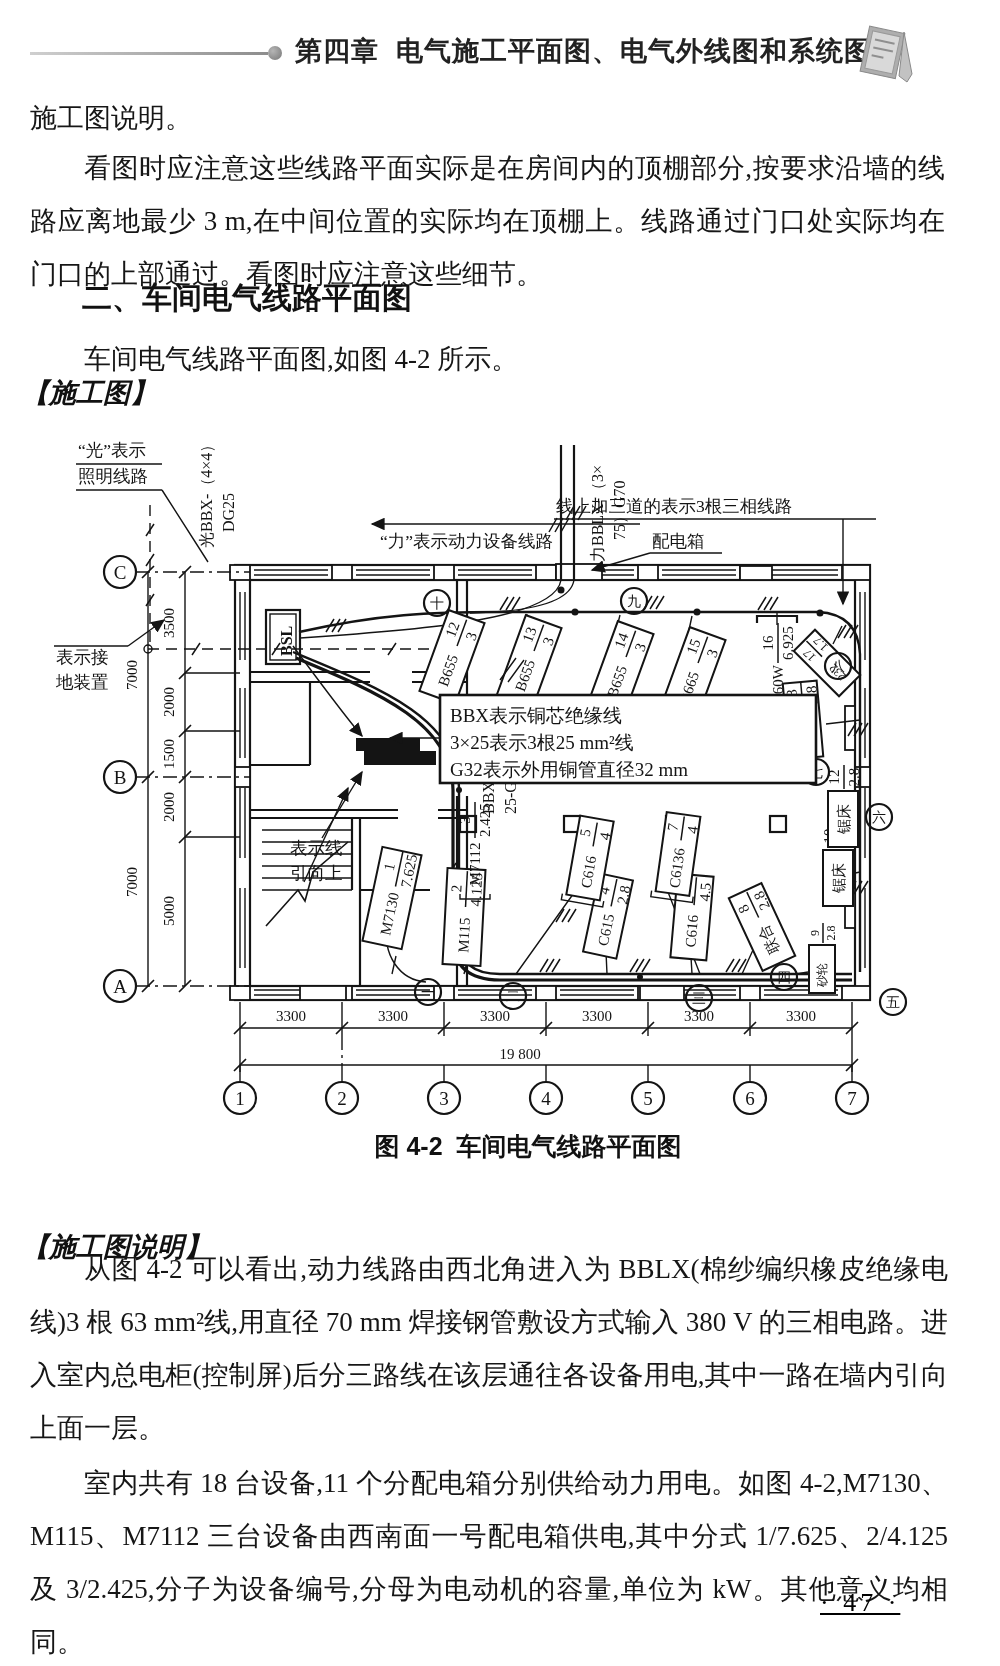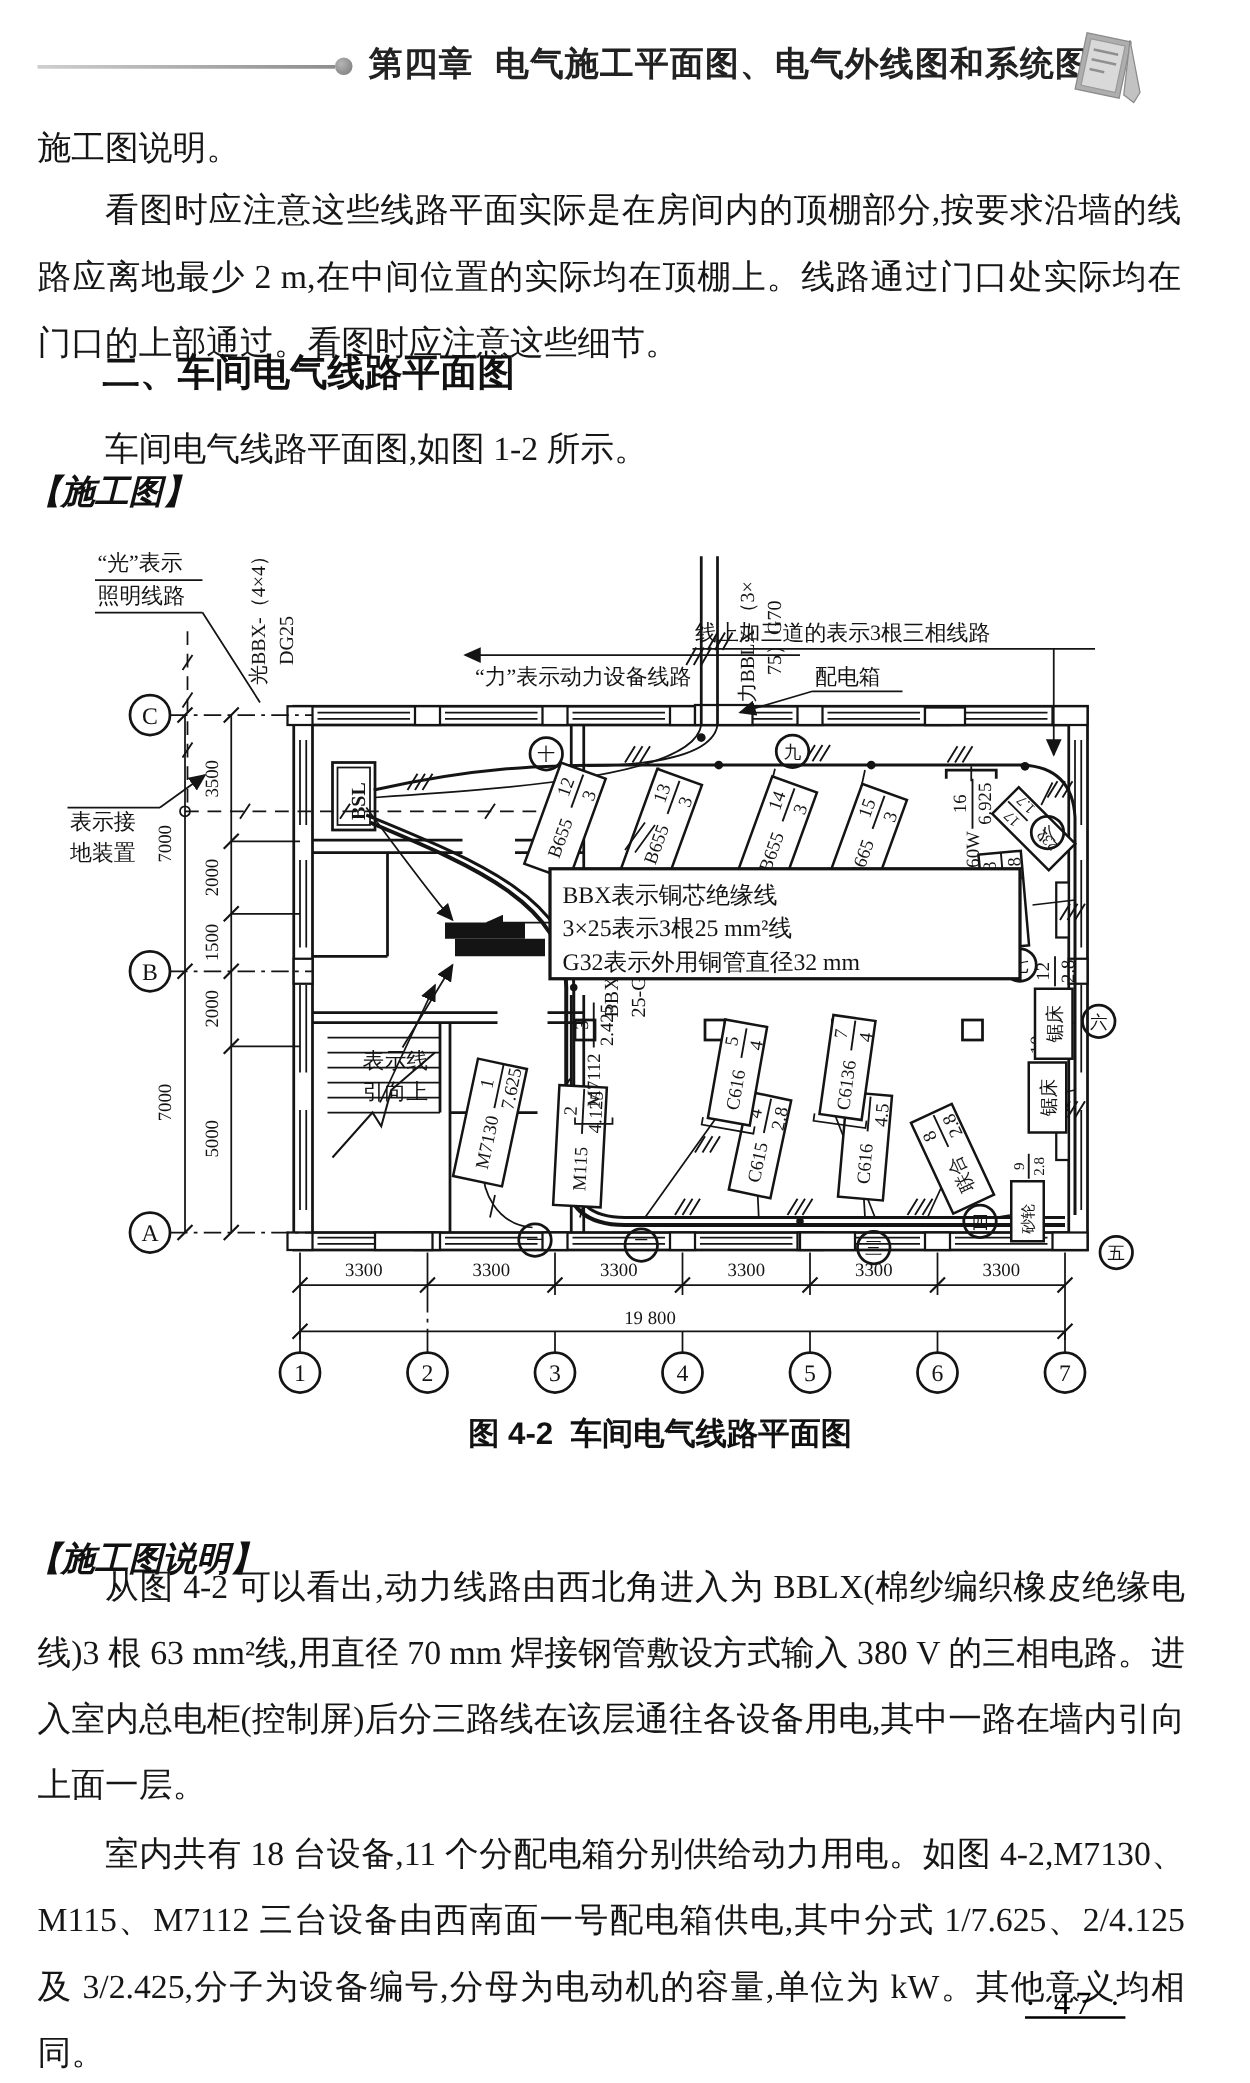--- a/index.html
+++ b/index.html
@@ -56,23 +56,23 @@
     <rect x="12" y="8" width="36" height="46" fill="#aeaeae" stroke="#8a8a8a"></rect>
     <rect x="16" y="12" width="28" height="38" fill="#d9d9d9" stroke="#9a9a9a"></rect>
     <line x1="20" y1="20" x2="40" y2="20" stroke="#8f8f8f" stroke-width="2"></line>
     <line x1="20" y1="28" x2="40" y2="28" stroke="#8f8f8f" stroke-width="2"></line>
     <line x1="20" y1="36" x2="32" y2="36" stroke="#8f8f8f" stroke-width="2"></line>
   </g>
   <polygon points="52,10 60,52 55,60 47,54" fill="#c2c2c2" stroke="#8a8a8a"></polygon>
 </svg>
 
 <div class="abs body-text" style="top:92px;left:30px;width:915px;">施工图说明。</div>
-<div class="abs body-text indent" style="top:142px;left:30px;width:915px;">看图时应注意这些线路平面实际是在房间内的顶棚部分,按要求沿墙的线路应离地最少 2 m,在中间位置的实际均在顶棚上。线路通过门口处实际均在门口的上部通过。看图时应注意这些细节。</div>
+<div class="abs body-text indent" style="top:142px;left:30px;width:915px;">看图时应注意这些线路平面实际是在房间内的顶棚部分,按要求沿墙的线路应离地最少 3 m,在中间位置的实际均在顶棚上。线路通过门口处实际均在门口的上部通过。看图时应注意这些细节。</div>
 <div class="abs h2 sans" style="top:278px;left:82px;">二、车间电气线路平面图</div>
-<div class="abs body-text indent" style="top:333px;left:30px;width:915px;">车间电气线路平面图,如图 1-2 所示。</div>
+<div class="abs body-text indent" style="top:333px;left:30px;width:915px;">车间电气线路平面图,如图 4-2 所示。</div>
 <div class="abs tag sans" style="top:375px;left:22px;">【施工图】</div>
 
 <svg class="abs" style="top:420px;left:0;" width="1000" height="705" viewBox="0 0 1000 705">
   <defs>
     <marker id="arw" markerWidth="11" markerHeight="9" refX="9" refY="4.5" orient="auto">
       <path d="M0 0 L10 4.5 L0 9 z" fill="#141414"></path>
     </marker>
   </defs>
 
   <g>

